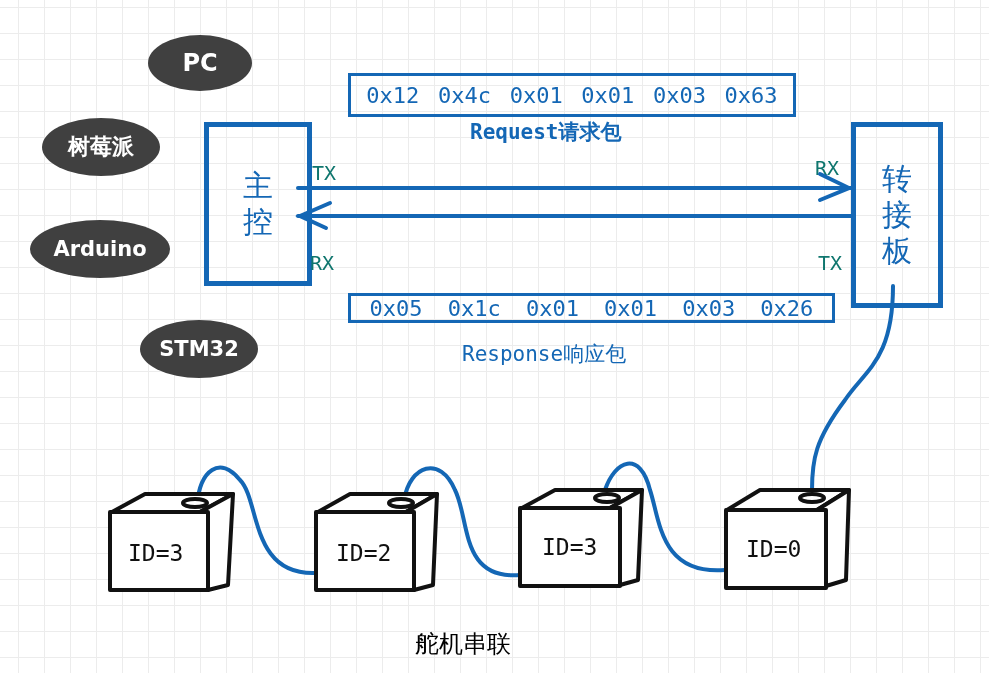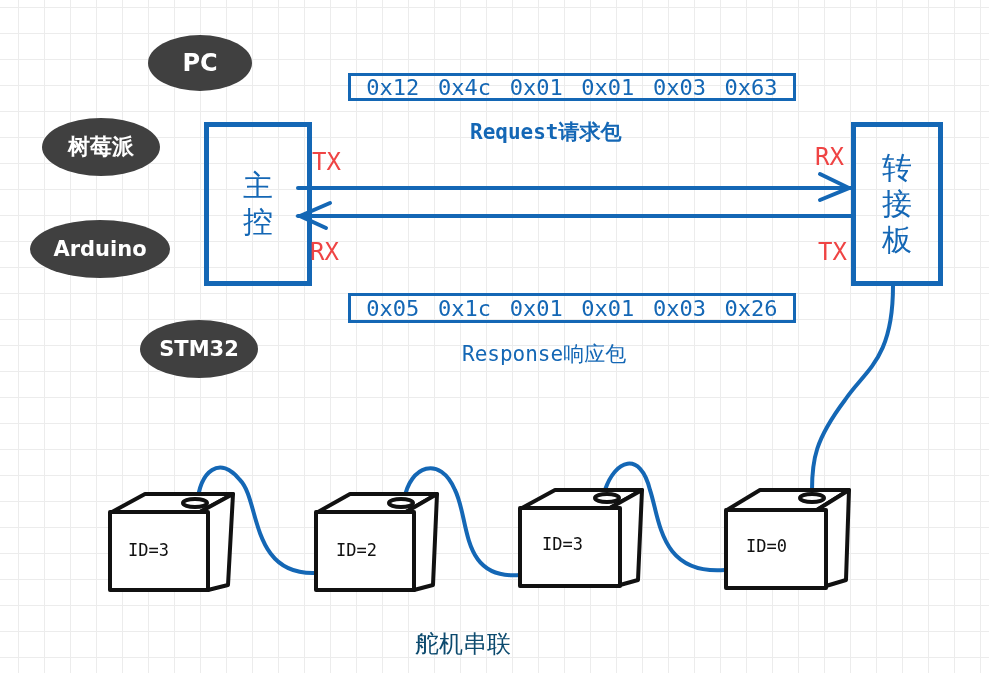--- a/index.html
+++ b/index.html
@@ -18,62 +18,62 @@
     display: flex; align-items: center; justify-content: center;
     font-family: "DejaVu Sans", sans-serif; font-weight: bold;
   }
   .box {
     position: absolute; border: 5px solid #1467b5; box-sizing: border-box;
     display: flex; align-items: center; justify-content: center;
     color: #1467b5; font-family: "DejaVu Sans", sans-serif; font-size: 30px;
     line-height: 36px; text-align: center;
   }
   .vert { width: 1em; word-break: break-all; }
-  .lbl { position: absolute; color: #ef4444; font-size: 24px; font-family: "DejaVu Sans Mono", monospace; }
+  .lbl { position: absolute; color: #0f766e; font-size: 20px; font-family: "DejaVu Sans Mono", monospace; margin-top: 13px; }
   .bytes {
     position: absolute; border: 3px solid #1467b5; box-sizing: border-box;
     color: #1467b5; font-size: 22px; display: flex; align-items: center; justify-content: space-around;
     padding: 0 6px;
   }
   .caption { position: absolute; color: #1467b5; font-size: 21px; text-align: center; }
-  .servo-label { position: absolute; font-size: 17px; color: #111; text-align: center; }
-  .footer { position: absolute; font-family: "DejaVu Sans", sans-serif; font-size: 24px; color: #0c4a6e; }
+  .servo-label { position: absolute; font-size: 23px; color: #111; text-align: center; }
+  .footer { position: absolute; font-family: "DejaVu Sans", sans-serif; font-size: 24px; color: #000000; }
   svg { position: absolute; left: 0; top: 0; }
 </style>
 </head>
 <body>
 
 <div class="ellipse" style="left:148px;top:35px;width:104px;height:56px;font-size:24px;">PC</div>
 <div class="ellipse" style="left:42px;top:118px;width:118px;height:58px;font-size:22px;">树莓派</div>
 <div class="ellipse" style="left:30px;top:220px;width:140px;height:58px;font-size:21px;">Arduino</div>
 <div class="ellipse" style="left:140px;top:320px;width:118px;height:58px;font-size:21px;">STM32</div>
 
 <div class="box" style="left:204px;top:122px;width:108px;height:164px;">
   <span class="vert">主控</span>
 </div>
 <span class="lbl" style="left:312px;top:148px;">TX</span>
 <span class="lbl" style="left:310px;top:238px;">RX</span>
 
-<div class="box" style="left:851px;top:122px;width:92px;height:164px;">
+<div class="box" style="left:851px;top:122px;width:92px;height:186px;">
   <span class="vert">转接板</span>
 </div>
 <span class="lbl" style="left:815px;top:143px;">RX</span>
 <span class="lbl" style="left:818px;top:238px;">TX</span>
 
-<div class="bytes" style="left:348px;top:73px;width:448px;height:28px;">
+<div class="bytes" style="left:348px;top:73px;width:448px;height:44px;">
   <span>0x12</span>
   <span>0x4c</span>
   <span>0x01</span>
   <span>0x01</span>
   <span>0x03</span>
   <span>0x63</span>
 </div>
 <div class="caption" style="left:470px;top:118px;font-weight:bold;">Request请求包</div>
 
-<div class="bytes" style="left:348px;top:293px;width:448px;height:30px;">
+<div class="bytes" style="left:348px;top:293px;width:487px;height:30px;">
   <span>0x05</span>
   <span>0x1c</span>
   <span>0x01</span>
   <span>0x01</span>
   <span>0x03</span>
   <span>0x26</span>
 </div>
 <div class="caption" style="left:462px;top:340px;">Response响应包</div>
 
 <svg width="989" height="673">

